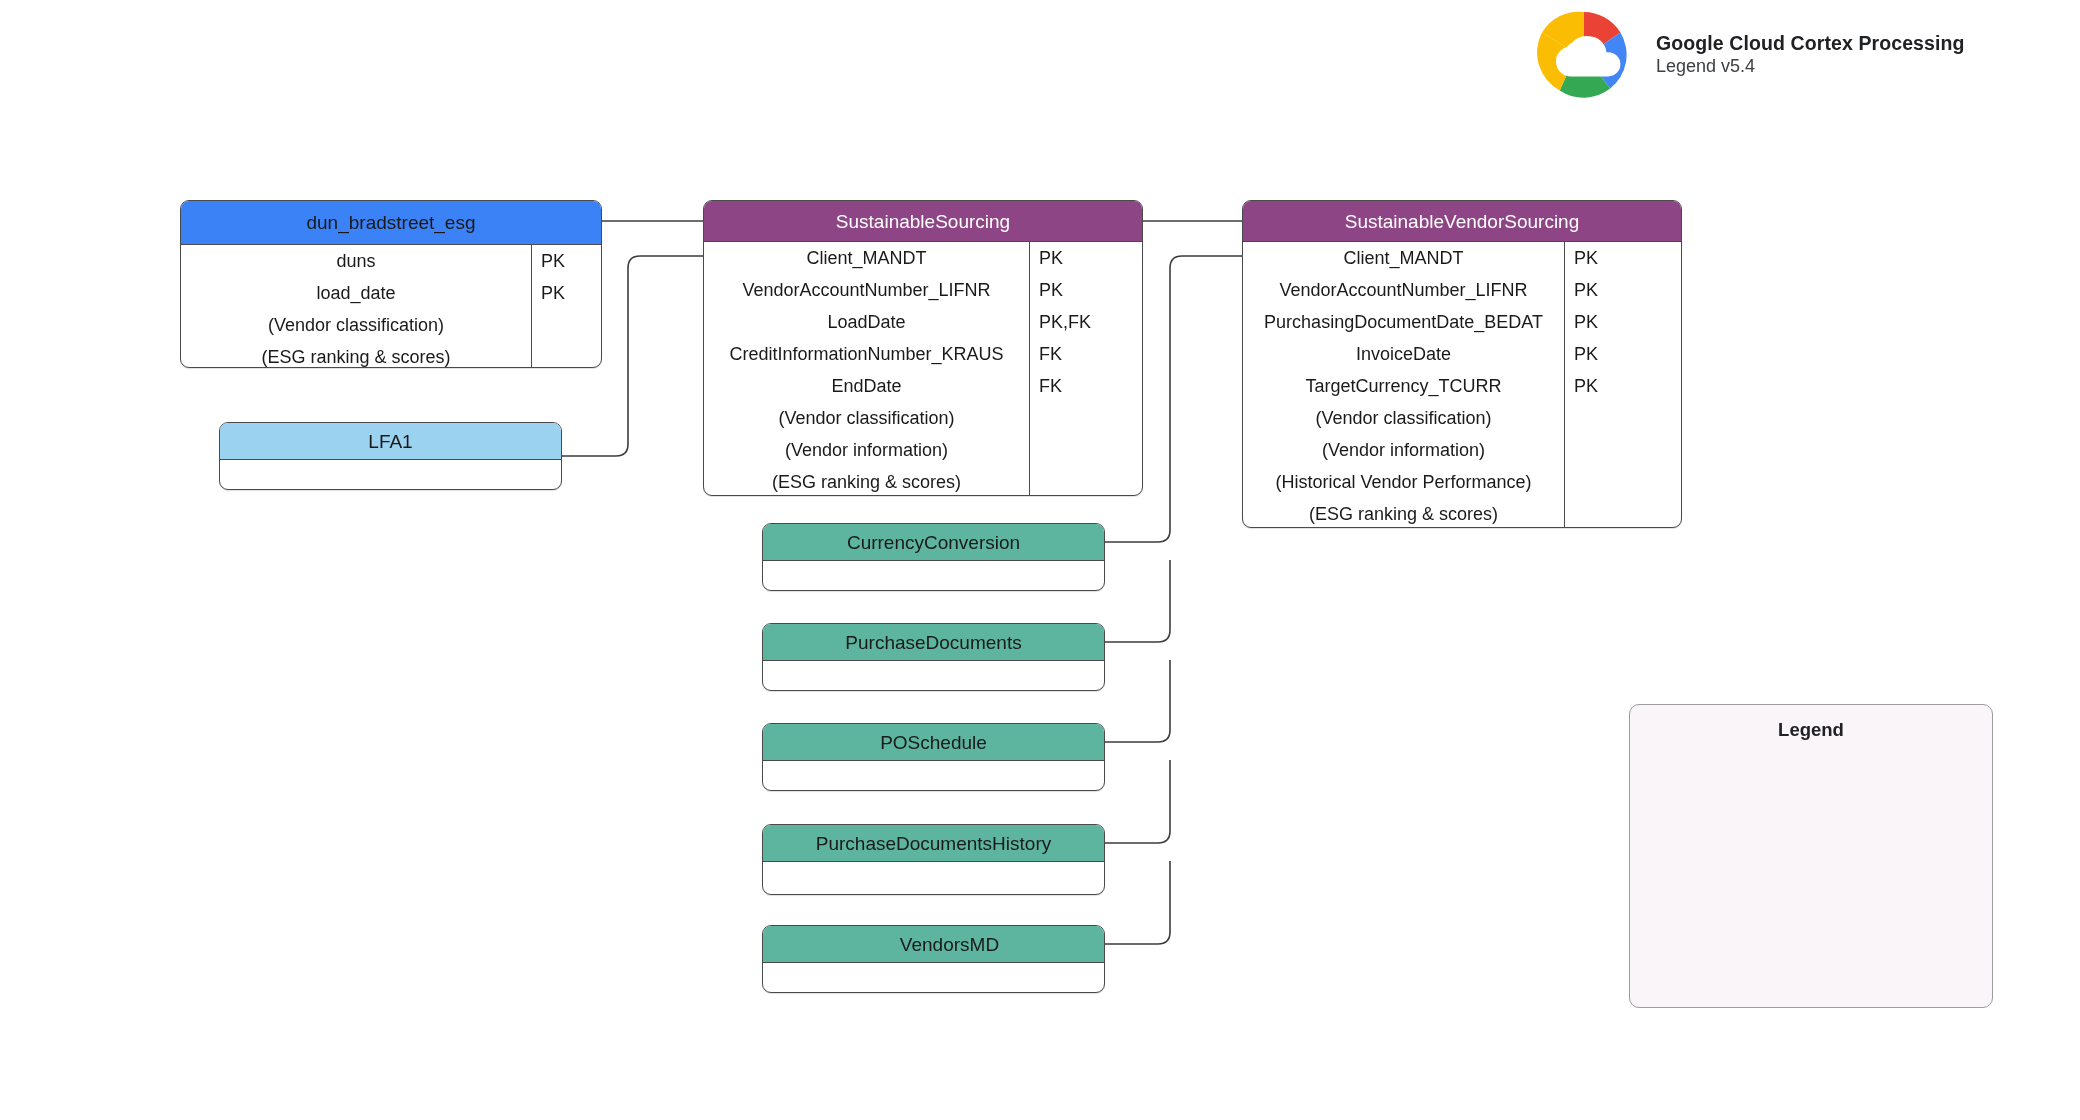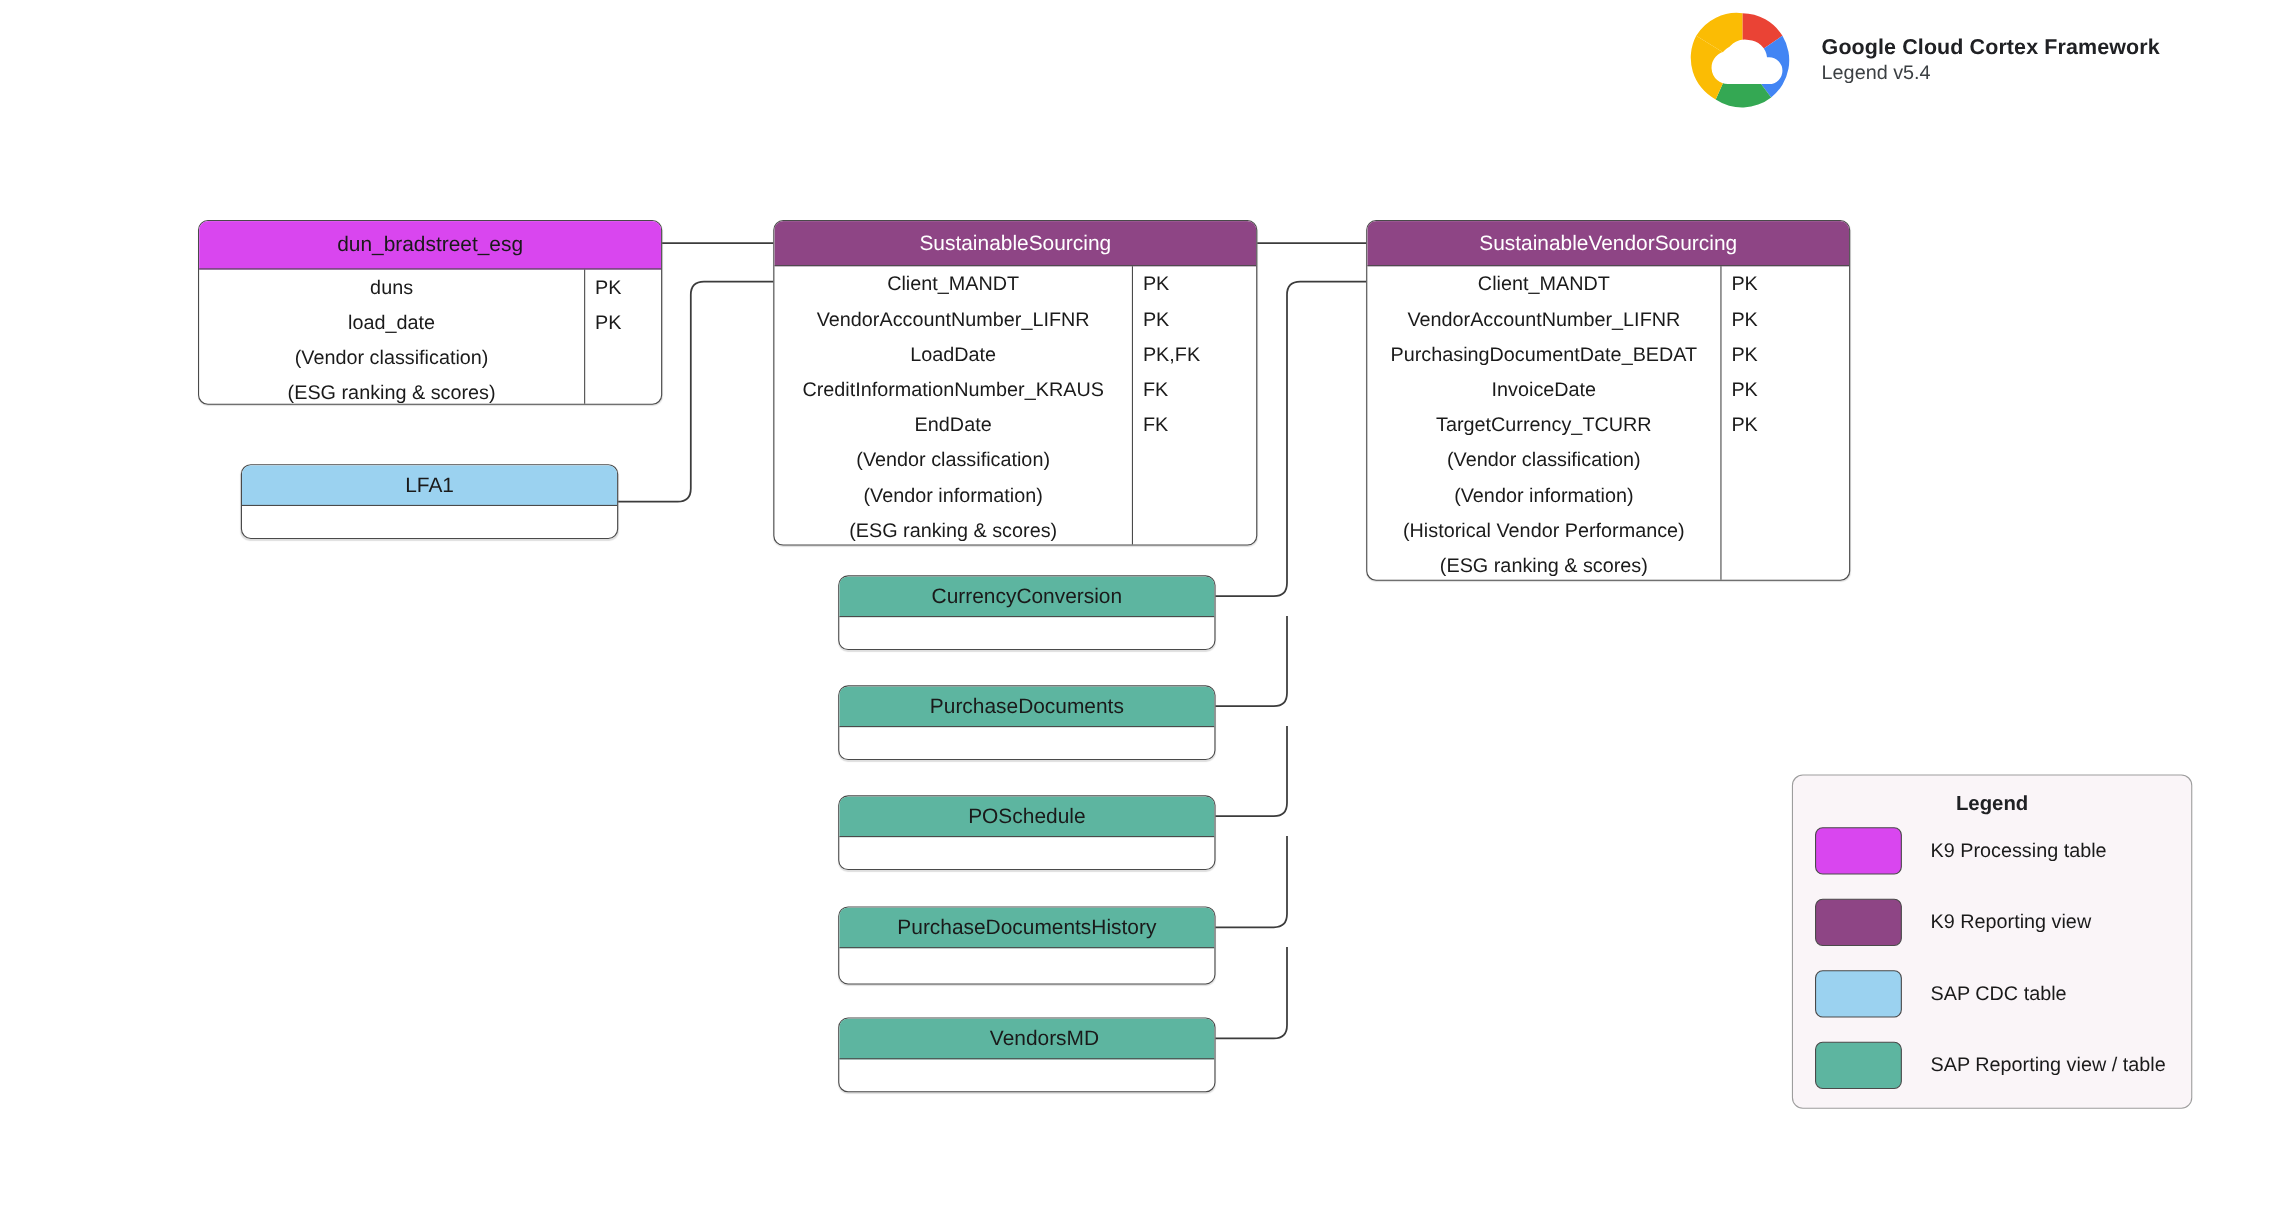--- a/index.html
+++ b/index.html
@@ -91,21 +91,21 @@
     color: #1a1a1a;
     height: 32px;
     line-height: 32px;
     white-space: nowrap;
     overflow: hidden;
   }
   .field-row { text-align: center; }
   .key-row { text-align: left; padding-left: 9px; }
 
   
-  .hdr-k9-processing { background: #d946ef; color: #1a1a1a; }
+  .hdr-k9-processing { background: #3b82f6; color: #1a1a1a; }
   .hdr-k9-reporting  { background: #8e4585; color: #ffffff; }
   .hdr-sap-cdc       { background: #9bd2f0; color: #1a1a1a; }
   .hdr-sap-reporting { background: #5db5a0; color: #1a1a1a; }
 
   
   #legend {
     position: absolute;
     left: 1629px;
     top: 704px;
     width: 364px;
@@ -151,21 +151,21 @@
     <svg id="brand-logo" viewBox="0 0 120 98">
       <path d="M60 4 A46 46 0 0 1 99 26 L74 43 A17 17 0 0 0 60 36 Z" fill="#ea4335"></path>
       <path d="M99 26 A46 46 0 0 1 88 86 L70 62 A17 17 0 0 0 74 43 Z" fill="#4285f4"></path>
       <path d="M88 86 A46 46 0 0 1 34 88 L46 61 A17 17 0 0 0 70 62 Z" fill="#34a853"></path>
       <path d="M34 88 A46 46 0 0 1 15 26 L41 42 A17 17 0 0 0 46 61 Z" fill="#fbbc04"></path>
       <path d="M15 26 A46 46 0 0 1 60 4 L60 36 A17 17 0 0 0 41 42 Z" fill="#ea4335" opacity="0"></path>
       <path d="M15 26 A46 46 0 0 1 60 4 L60 36 A17 17 0 0 0 41 42 Z" fill="#fbbc04"></path>
       <path d="M66 30 a19 19 0 0 1 18 17 h2 a13 13 0 0 1 0 26 H47 a16 16 0 0 1 -2 -32 a19 19 0 0 1 21 -11 z" fill="#ffffff"></path>
     </svg>
     <div id="brand-text">
-      <div id="brand-title">Google Cloud Cortex Framework</div>
+      <div id="brand-title">Google Cloud Cortex Processing</div>
       <div id="brand-release">Legend v5.4</div>
     </div>
   </div>
 
   <svg id="wires">
 
     <path d="M602,221 L703,221"></path>
 
     <path d="M562,456 L616,456 Q628,456 628,444 L628,268 Q628,256 640,256 L703,256"></path>
 
@@ -281,33 +281,15 @@
       <div class="entity" style="left: 762px; top: 925px; width: 343px; height: 68px;">
         <div class="entity-header hdr-sap-reporting" style="height: 37px; padding-left: 32px;">VendorsMD</div>
         <div class="entity-body" style="height: 31px;">
           <div class="col-fields"></div>
         </div>
       </div>
     </div>
 
   <div id="legend">
     <div id="legend-title">Legend</div>
-    <div id="legend-rows">
-        <div class="legend-row">
-          <div class="legend-swatch hdr-k9-processing"></div>
-          <div class="legend-label">K9 Processing table</div>
-        </div>
-        <div class="legend-row">
-          <div class="legend-swatch hdr-k9-reporting"></div>
-          <div class="legend-label">K9 Reporting view</div>
-        </div>
-        <div class="legend-row">
-          <div class="legend-swatch hdr-sap-cdc"></div>
-          <div class="legend-label">SAP CDC table</div>
-        </div>
-        <div class="legend-row">
-          <div class="legend-swatch hdr-sap-reporting"></div>
-          <div class="legend-label">SAP Reporting view / table</div>
-        </div>
-      </div>
   </div>
 
 </div>
 
 </body></html>

